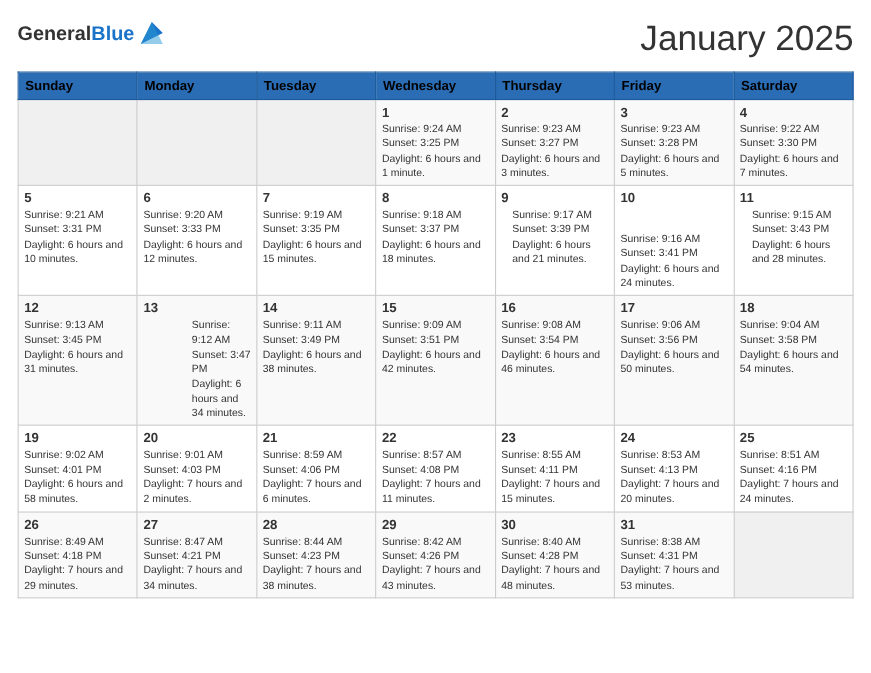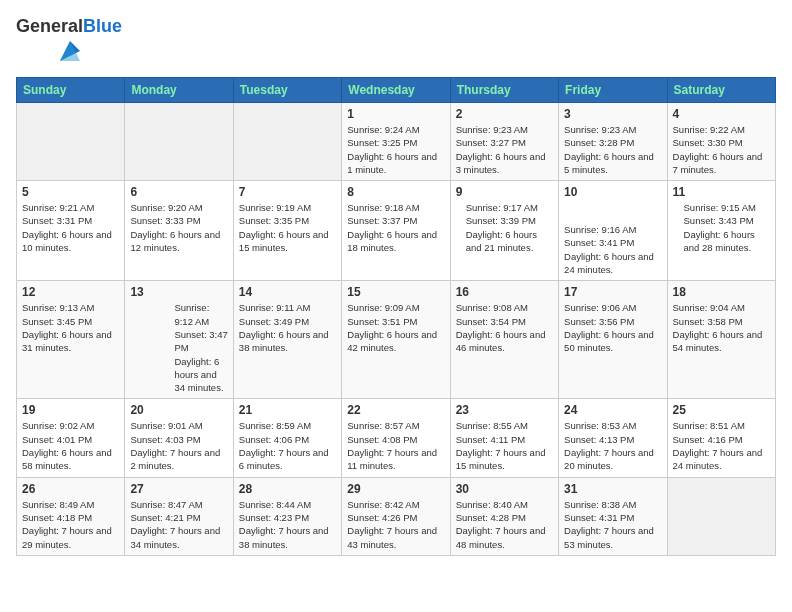--- a/index.html
+++ b/index.html
@@ -12,21 +12,20 @@
     }
     .header {
       display: flex;
       justify-content: space-between;
       align-items: flex-start;
       margin-bottom: 12px;
     }
     .logo {
       display: flex;
       align-items: center;
-      flex-direction: column;
     }
     .logo-text-general {
       font-size: 18px;
       font-weight: bold;
       color: #333;
     }
     .logo-text-blue {
       font-size: 18px;
       font-weight: bold;
       color: #1a73c8;
@@ -48,21 +47,21 @@
       font-size: 15px;
       color: #555;
     }
     .calendar {
       width: 100%;
       border-collapse: collapse;
       border: 1px solid #ccc;
     }
     .calendar th {
       background: #2a6db5;
-      color: #86efac;
+      color: #000000;
       font-size: 12px;
       font-weight: bold;
       text-align: left;
       padding: 5px 6px;
       border: 1px solid #1e5a9a;
     }
     .calendar td {
       vertical-align: top;
       border: 1px solid #ccc;
       padding: 4px 5px;
@@ -100,20 +99,21 @@
   <div class="logo">
     <div>
       <span class="logo-text-general">General</span><span class="logo-text-blue">Blue</span>
     </div>
     <svg class="logo-icon" viewBox="0 0 28 28">
       <polygon points="4,24 14,4 24,14" fill="#1a73c8"></polygon>
       <polygon points="14,4 24,24 4,24" fill="#2a9ad4" opacity="0.5"></polygon>
     </svg>
   </div>
   <div class="title-block">
+    <div class="month-title">January 2025</div>
   </div>
 </div>
 
 <table class="calendar">
   <thead>
     <tr>
     <th>Sunday</th>
         <th>Monday</th>
         <th>Tuesday</th>
         <th>Wednesday</th>

